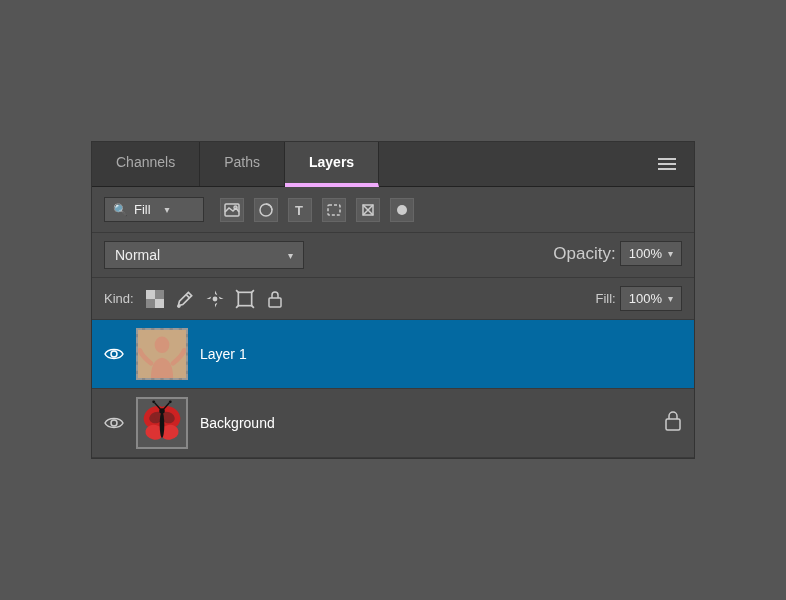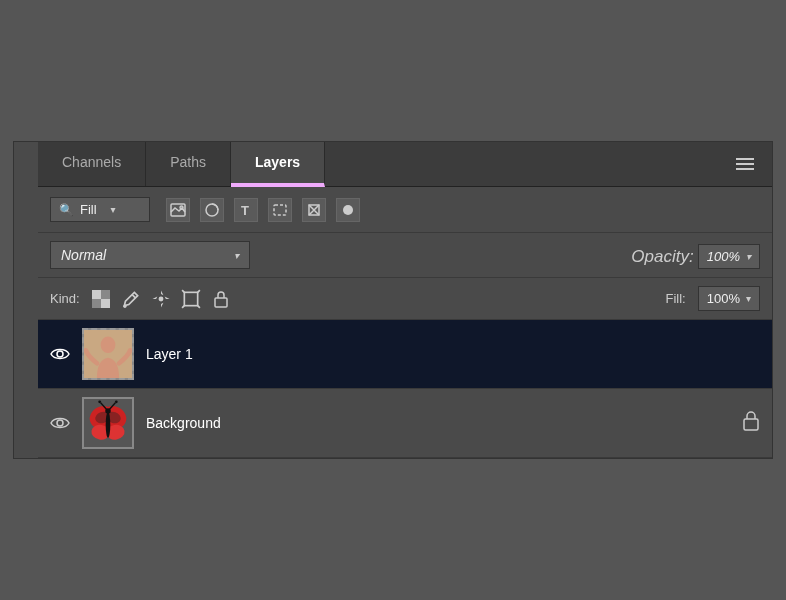--- a/index.html
+++ b/index.html
@@ -6,26 +6,25 @@
     body {
       background: #555;
       display: flex;
       align-items: center;
       justify-content: center;
       width: 786px;
       height: 600px;
       font-family: Arial, sans-serif;
     }
     .panel {
-      width: 760px;
+      width: 604px;
       background: #4a4a4a;
       border: 1px solid #333;
       display: flex;
       flex-direction: column;
-      padding-left: 24px;
     }
     
     .tab-bar {
       display: flex;
       align-items: stretch;
       background: #3c3c3c;
       border-bottom: 1px solid #222;
       position: relative;
     }
     .tab {
@@ -100,25 +99,24 @@
       border: 1px solid #666;
       background: #5a5a5a;
     }
     .filter-icon svg {
       width: 16px;
       height: 16px;
     }
     
     .blend-row {
       display: flex;
-      align-items: flex-end;
+      align-items: flex-start;
       padding: 8px 12px;
       gap: 8px;
       border-bottom: 1px solid #3a3a3a;
-      font-style: italic;
     }
     .blend-select {
       display: flex;
       align-items: center;
       background: #5a5a5a;
       border: 1px solid #333;
       padding: 5px 10px;
       cursor: pointer;
       color: #eee;
       font-size: 14px;
@@ -172,21 +170,21 @@
       cursor: pointer;
       width: 22px;
       height: 22px;
       display: flex;
       align-items: center;
       justify-content: center;
     }
     .fill-group {
       display: flex;
       align-items: center;
-      gap: 12px;
+      gap: 4px;
       margin-left: auto;
     }
     .fill-label {
       color: #ccc;
       font-size: 13px;
     }
     .fill-value {
       display: flex;
       align-items: center;
       background: #5a5a5a;
@@ -206,21 +204,21 @@
     .layer-item {
       display: flex;
       align-items: center;
       padding: 8px 12px;
       gap: 12px;
       cursor: pointer;
       border-bottom: 1px solid #3a3a3a;
       min-height: 68px;
     }
     .layer-item.selected {
-      background: #0f172a;
+      background: #0369a1;
     }
     .eye-icon {
       color: #ccc;
       font-size: 16px;
       cursor: pointer;
       width: 20px;
       display: flex;
       align-items: center;
       justify-content: center;
     }

